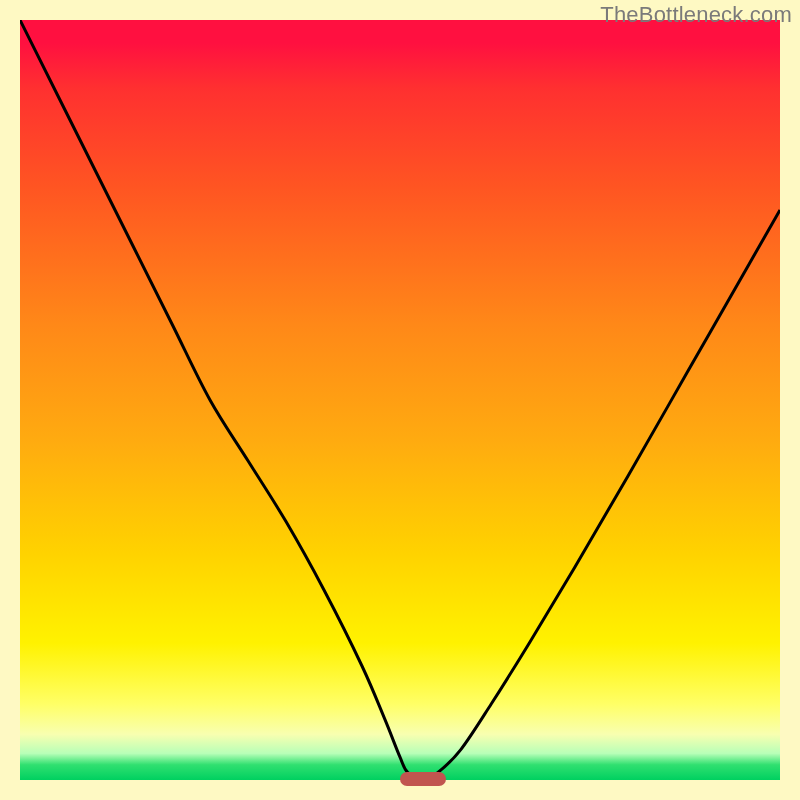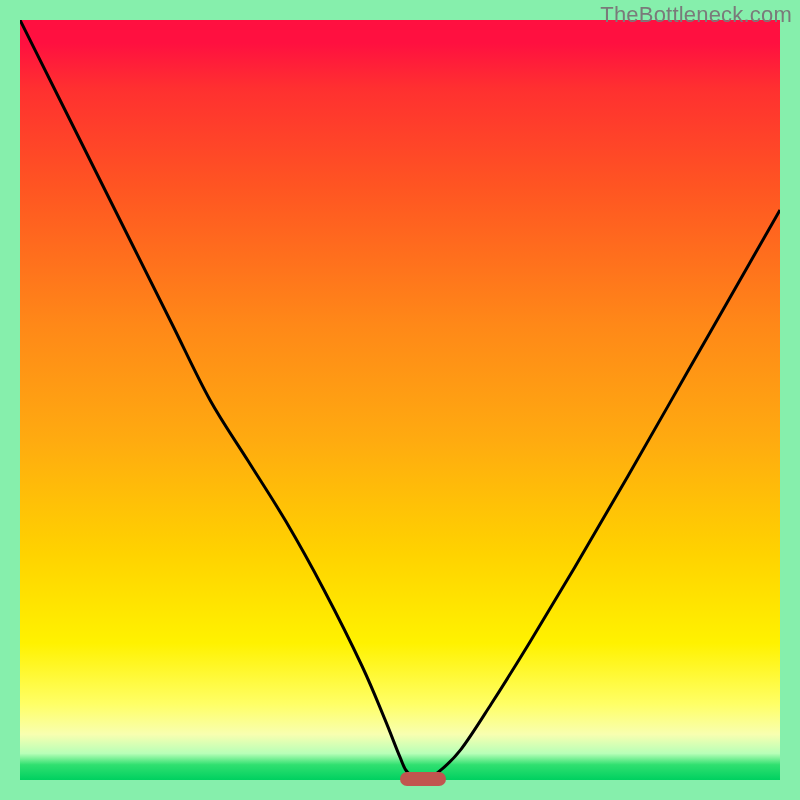--- a/index.html
+++ b/index.html
@@ -8,21 +8,21 @@
     width: 800px;
     height: 800px;
     background: #000;
     font-family: Arial, Helvetica, sans-serif;
     overflow: hidden;
   }
   .frame {
     position: relative;
     width: 800px;
     height: 800px;
-    background: #86efac;
+    background: #fef9c3;
   }
   .plot {
     position: absolute;
     left: 20px;
     top: 20px;
     width: 760px;
     height: 760px;
     background: linear-gradient(to bottom,
       #ff1040 0%,
       #ff1040 3%,

